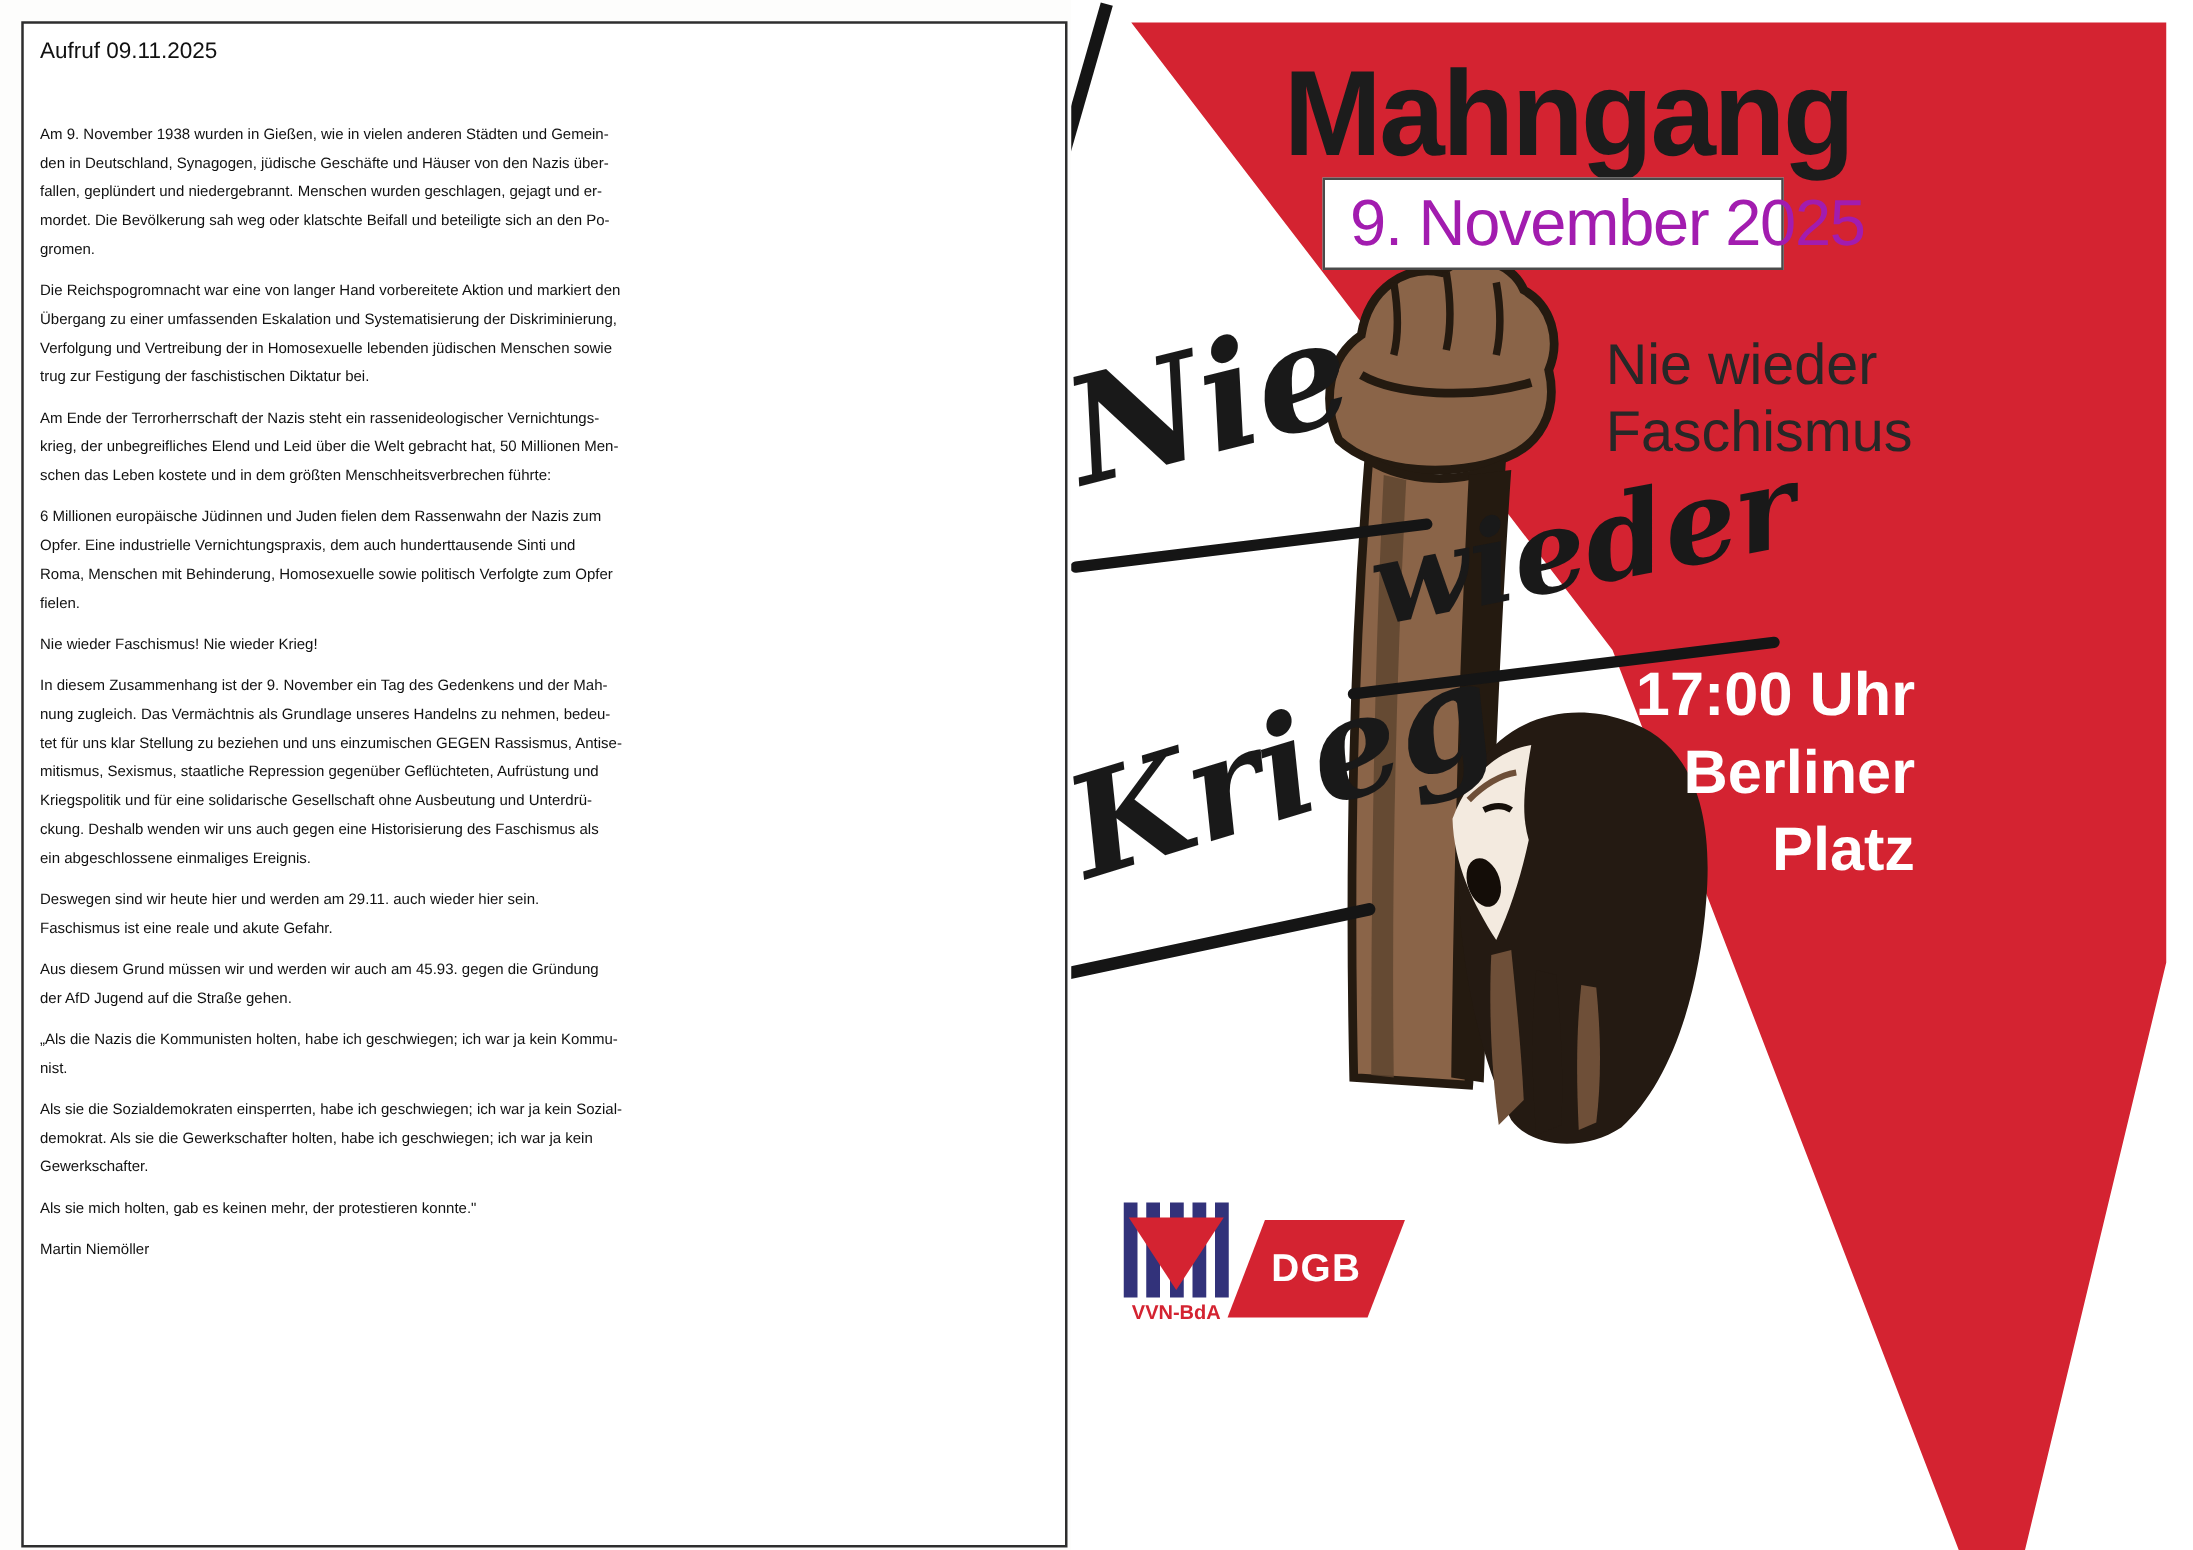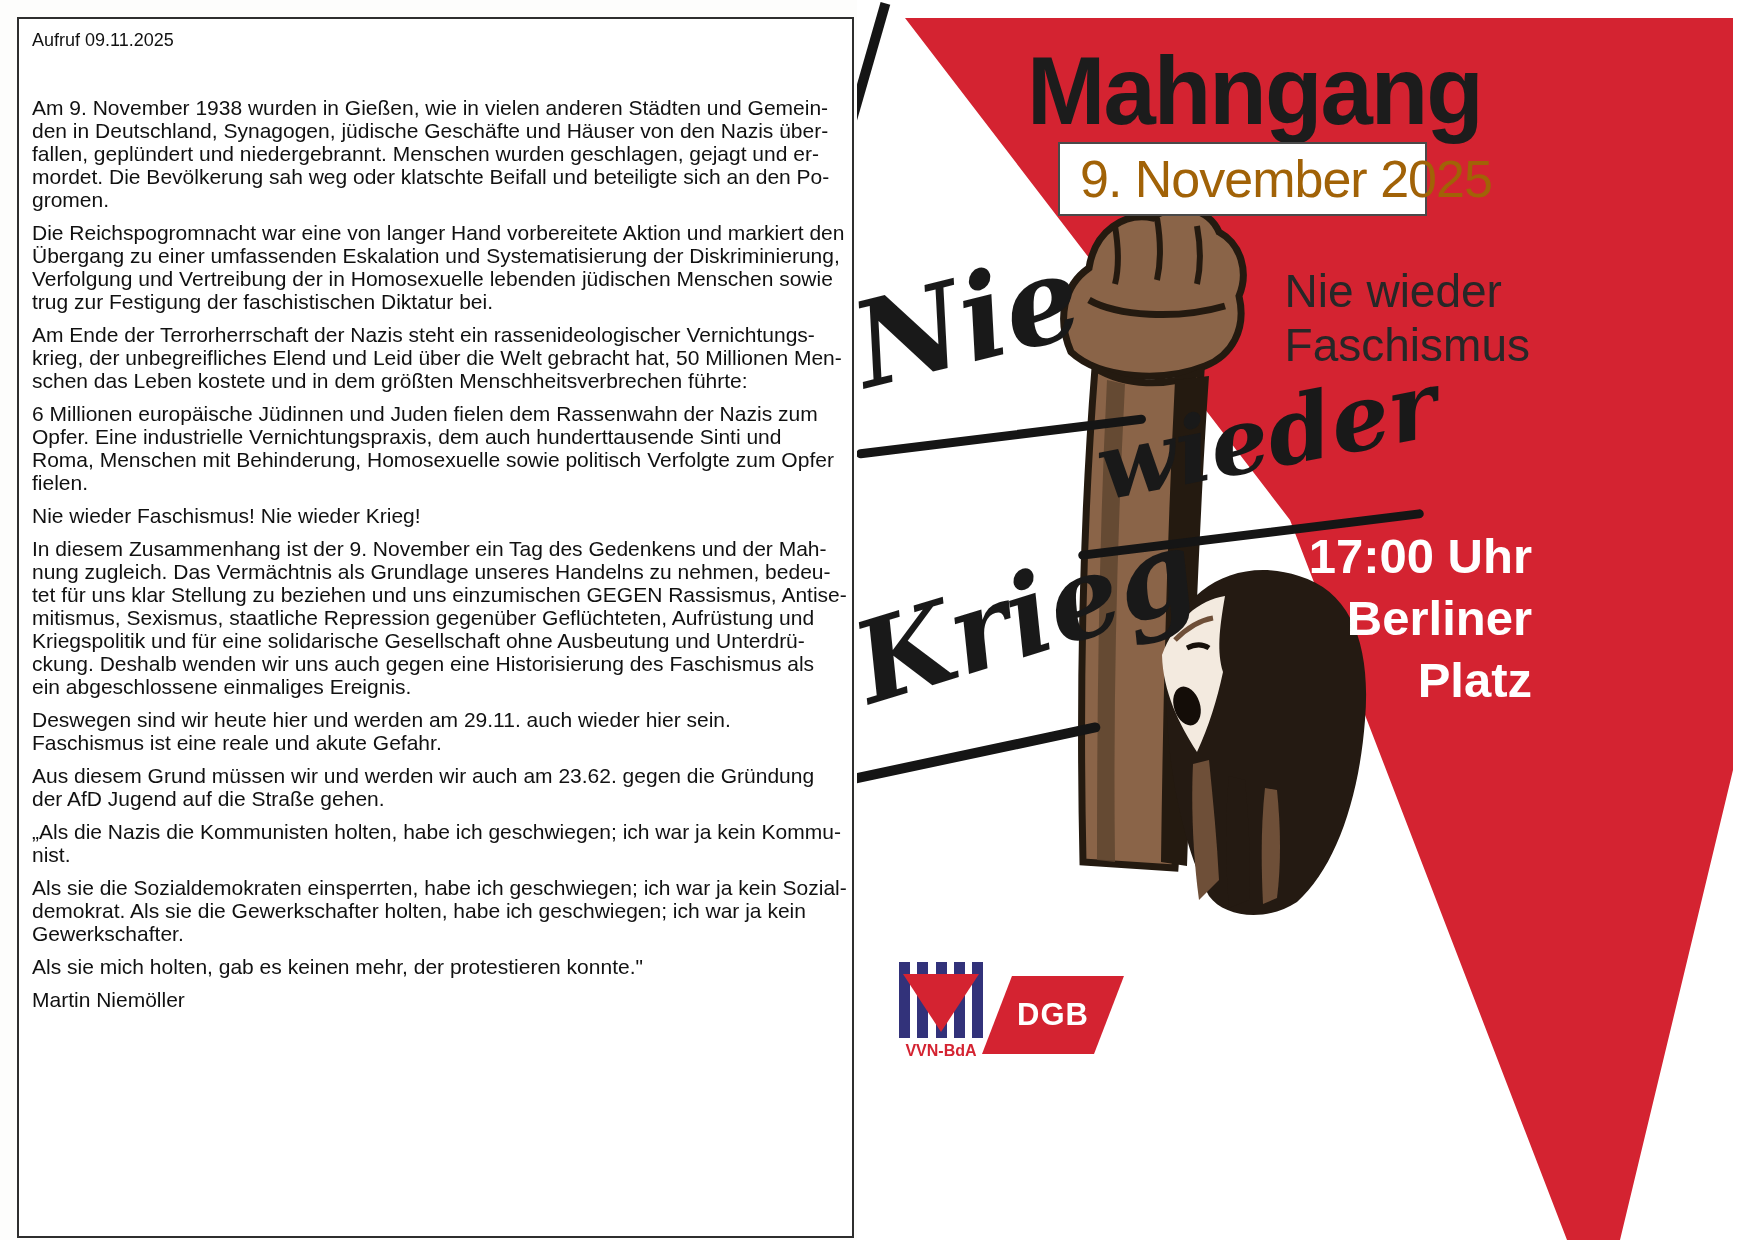--- a/index.html
+++ b/index.html
@@ -4,33 +4,33 @@
 <style>
   html,body{margin:0;padding:0;background:#ffffff;}
   #stage{position:relative;width:1754px;height:1240px;background:#fdfdfc;overflow:hidden;
          font-family:"Liberation Sans",sans-serif;}
 
   
   .left-page{position:absolute;left:17px;top:17px;width:837px;height:1221px;
              border:2px solid #2e2e2e;box-sizing:border-box;background:#ffffff;
              padding:9px 13px;}
   .left-page h1{font-size:18px;font-weight:normal;color:#111;margin:0 0 44px 0;line-height:24px;}
-  .left-page p{font-size:21px;line-height:23px;color:#111;margin:0 0 10px 0;white-space:pre;}
+  .left-page p{font-size:12px;line-height:23px;color:#111;margin:0 0 10px 0;white-space:pre;}
 
   
   .poster{position:absolute;left:857px;top:0;width:897px;height:1240px;background:#ffffff;overflow:hidden;}
   .poster svg{position:absolute;left:0;top:0;}
 
   .headline{position:absolute;left:170px;top:42px;width:520px;
             font-size:97px;font-weight:bold;color:#1c1c1c;line-height:1;
             transform:scaleX(0.97);transform-origin:left top;letter-spacing:-2px;}
   .datebox{position:absolute;left:201px;top:142px;width:369px;height:74px;
            background:#ffffff;border:2px solid #4a4a4a;box-sizing:border-box;
            display:flex;align-items:center;padding-left:20px;
-           font-size:52px;color:#a16207;letter-spacing:-1px;white-space:pre;}
+           font-size:52px;color:#a21caf;letter-spacing:-1px;white-space:pre;}
   .slogan{position:absolute;right:224px;top:264px;text-align:left;
           font-size:46px;line-height:1.18;color:#272727;white-space:pre-line;}
   .event{position:absolute;right:222px;top:525px;text-align:right;font-weight:bold;
          font-size:49px;line-height:1.27;color:#ffffff;white-space:pre-line;}
 
   .script{position:absolute;font-family:"DejaVu Serif",serif;font-style:italic;font-weight:bold;
           color:#191919;line-height:1;}
   .script-nie{left:-4px;top:262px;font-size:118px;transform:rotate(-14deg);}
   .script-wieder{left:238px;top:390px;font-size:92px;transform:rotate(-11deg);}
   .script-krieg{left:-6px;top:560px;font-size:112px;transform:rotate(-17deg);}
@@ -79,21 +79,21 @@
     <p>Nie wieder Faschismus! Nie wieder Krieg!</p>
     <p>In diesem Zusammenhang ist der 9. November ein Tag des Gedenkens und der Mah-
 nung zugleich. Das Vermächtnis als Grundlage unseres Handelns zu nehmen, bedeu-
 tet für uns klar Stellung zu beziehen und uns einzumischen GEGEN Rassismus, Antise-
 mitismus, Sexismus, staatliche Repression gegenüber Geflüchteten, Aufrüstung und
 Kriegspolitik und für eine solidarische Gesellschaft ohne Ausbeutung und Unterdrü-
 ckung. Deshalb wenden wir uns auch gegen eine Historisierung des Faschismus als
 ein abgeschlossene einmaliges Ereignis.</p>
     <p>Deswegen sind wir heute hier und werden am 29.11. auch wieder hier sein.
 Faschismus ist eine reale und akute Gefahr.</p>
-    <p>Aus diesem Grund müssen wir und werden wir auch am 23.62. gegen die Gründung
+    <p>Aus diesem Grund müssen wir und werden wir auch am 45.93. gegen die Gründung
 der AfD Jugend auf die Straße gehen.</p>
     <p>„Als die Nazis die Kommunisten holten, habe ich geschwiegen; ich war ja kein Kommu-
 nist.</p>
     <p>Als sie die Sozialdemokraten einsperrten, habe ich geschwiegen; ich war ja kein Sozial-
 demokrat. Als sie die Gewerkschafter holten, habe ich geschwiegen; ich war ja kein
 Gewerkschafter.</p>
     <p>Als sie mich holten, gab es keinen mehr, der protestieren konnte."</p>
     <p>Martin Niemöller</p>
   </div>
 

